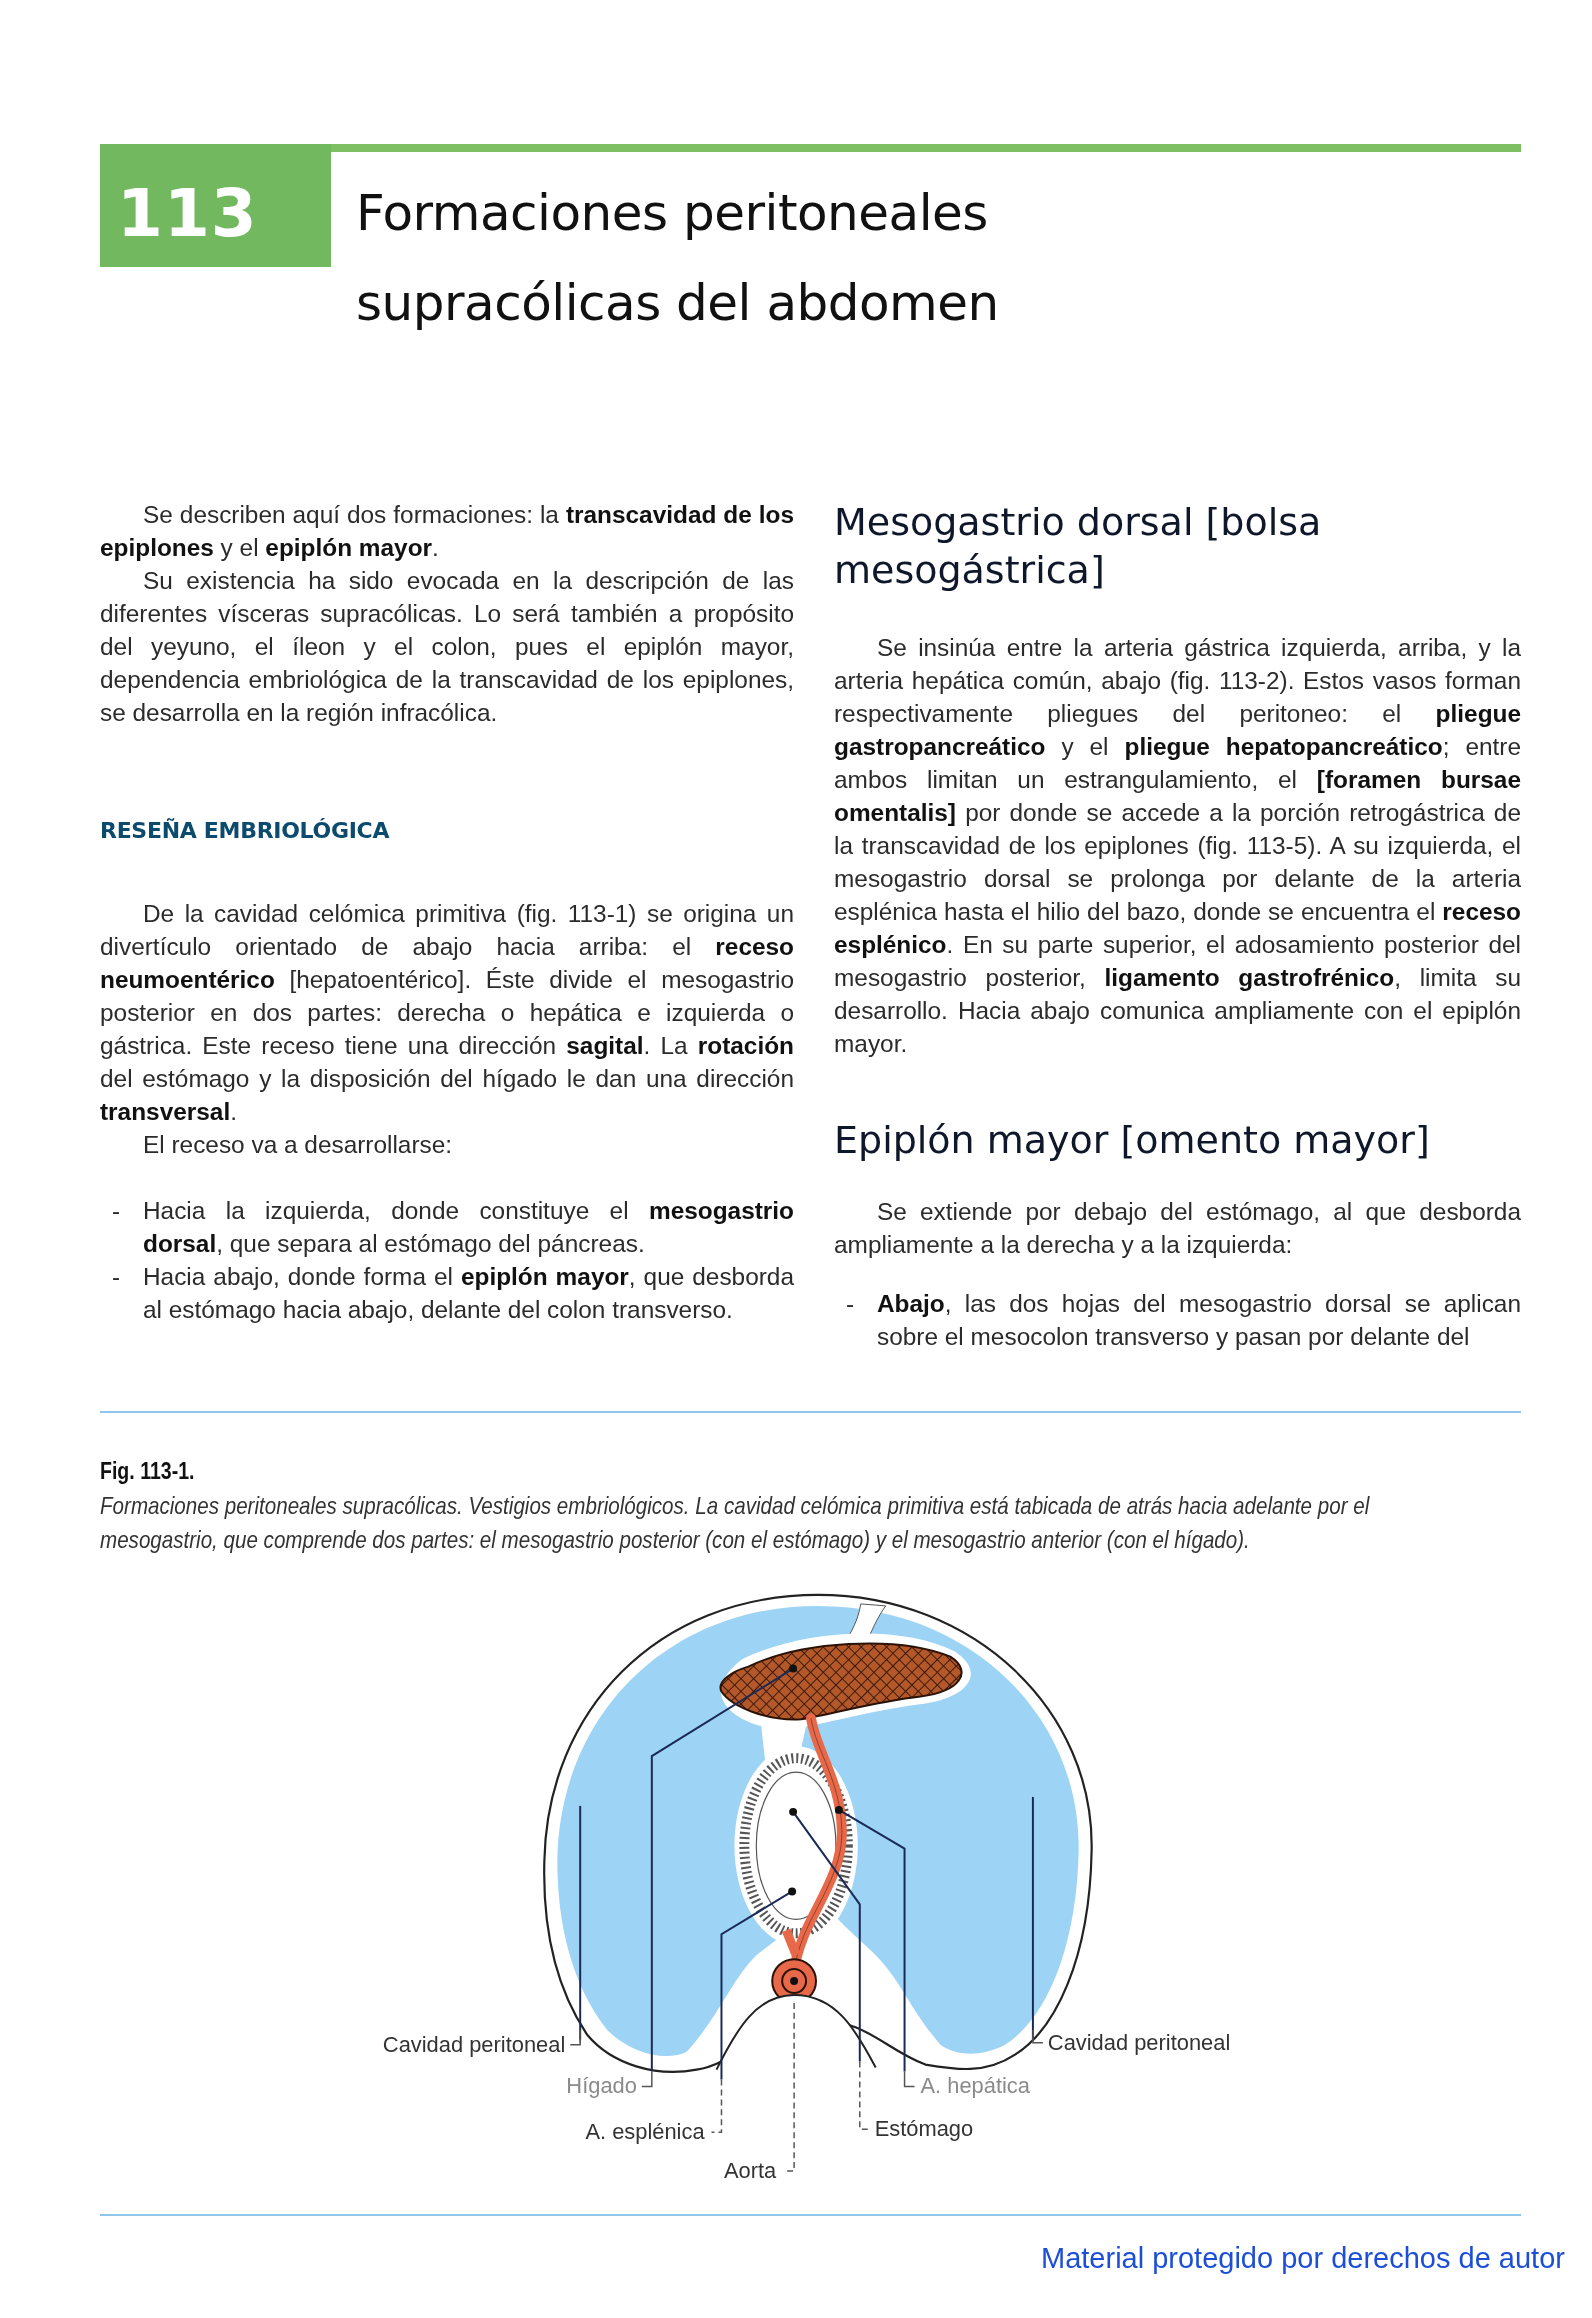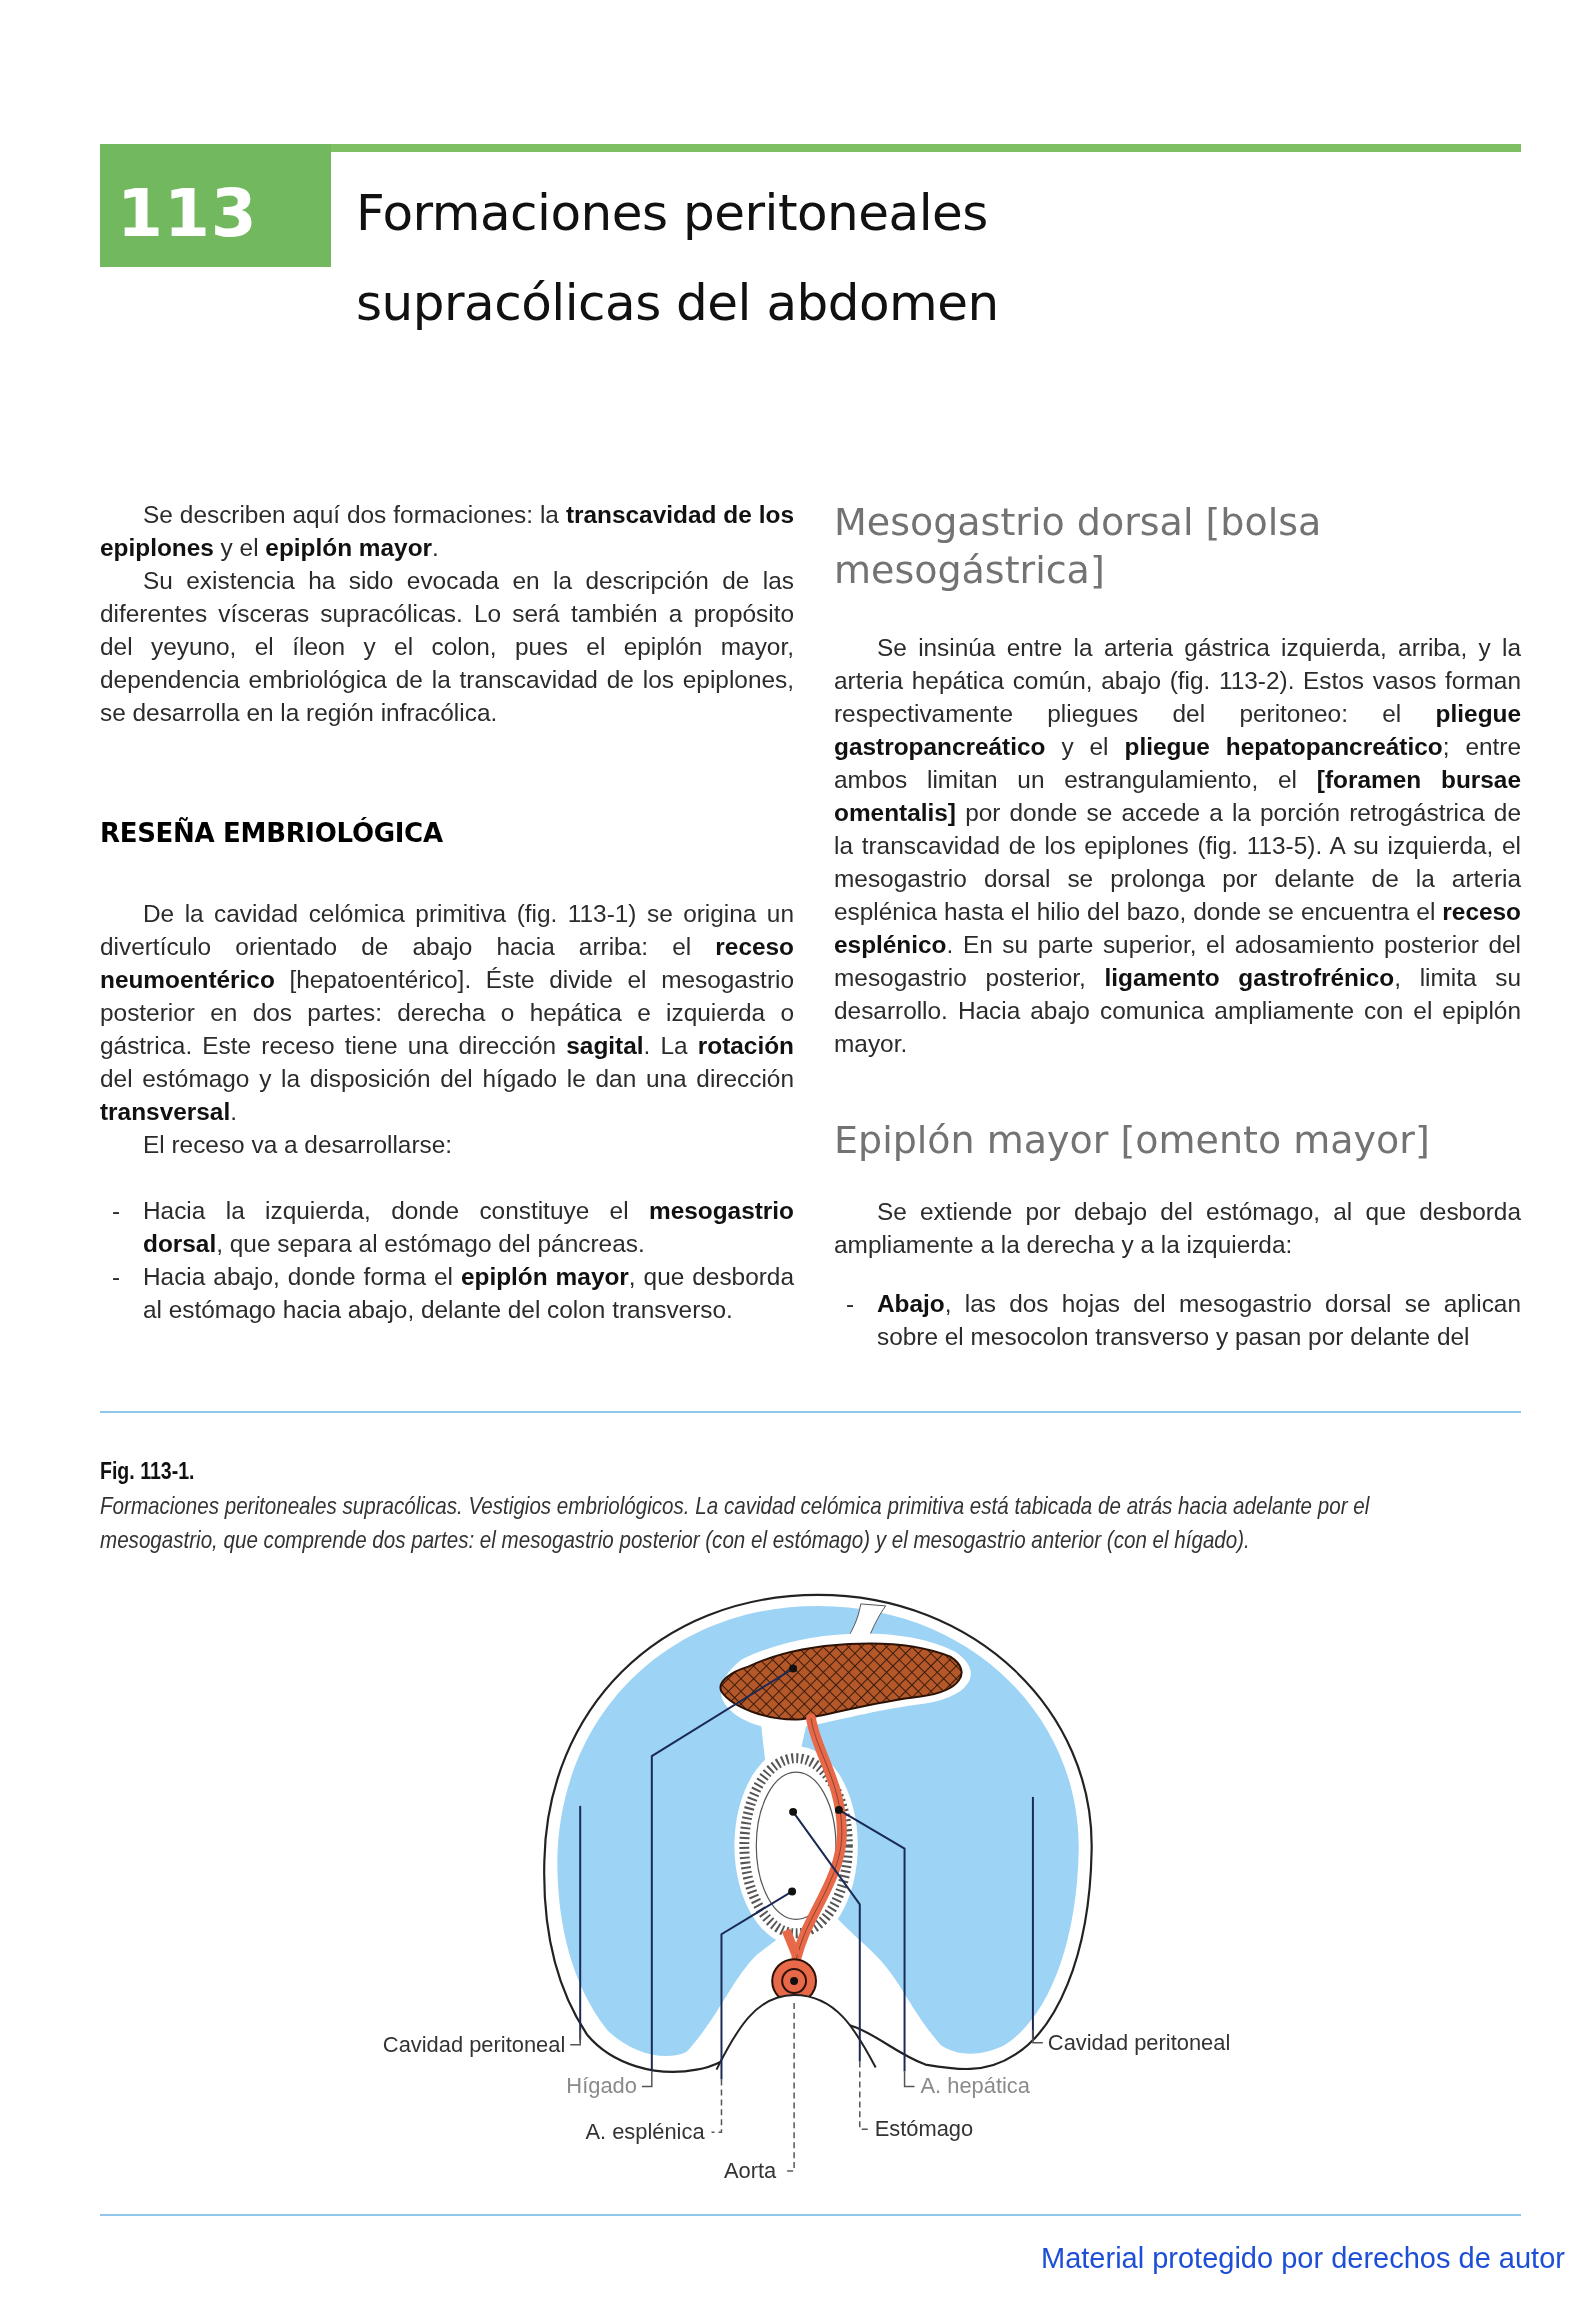--- a/index.html
+++ b/index.html
@@ -17,24 +17,24 @@
 
   
   .col { font-size:24.4px; line-height:33px; text-align:justify; color:#2b2b2b;
          font-family:"Liberation Sans", sans-serif; }
   .col p { margin:0; }
   .ind { text-indent:43px; }
   .col b { color:#111; }
   .left { left:100px; top:498px; width:694px; }
   .right { left:834px; width:687px; }
 
-  .h-black { font-family:"DejaVu Sans", sans-serif; font-weight:bold; font-size:26px;
-             color:#000000; left:100px; top:818px; letter-spacing:-0.3px; }
+  .h-black { font-family:"DejaVu Sans", sans-serif; font-weight:bold; font-size:22px;
+             color:#0c4a6e; left:100px; top:818px; letter-spacing:-0.3px; }
   .h-green { font-family:"DejaVu Sans", sans-serif; font-size:38px; line-height:48px;
-             color:#737373; left:834px; }
+             color:#0f172a; left:834px; }
 
   ul.dash { list-style:none; margin:0; padding:0; }
   ul.dash li { position:relative; padding-left:43px; }
   ul.dash li::before { content:"-"; position:absolute; left:12px; top:0; }
 
   .rule-blue { height:2px; background:#8fc6ea; left:100px; width:1421px; }
 
   .fig-label { left:100px; top:1458px; font-size:23px; font-weight:bold; color:#111;
                font-family:"Liberation Sans", sans-serif; transform:scaleX(0.85); transform-origin:left; }
   .fig-caption { left:100px; top:1489px; width:1552px; font-size:23.4px; line-height:34px;

